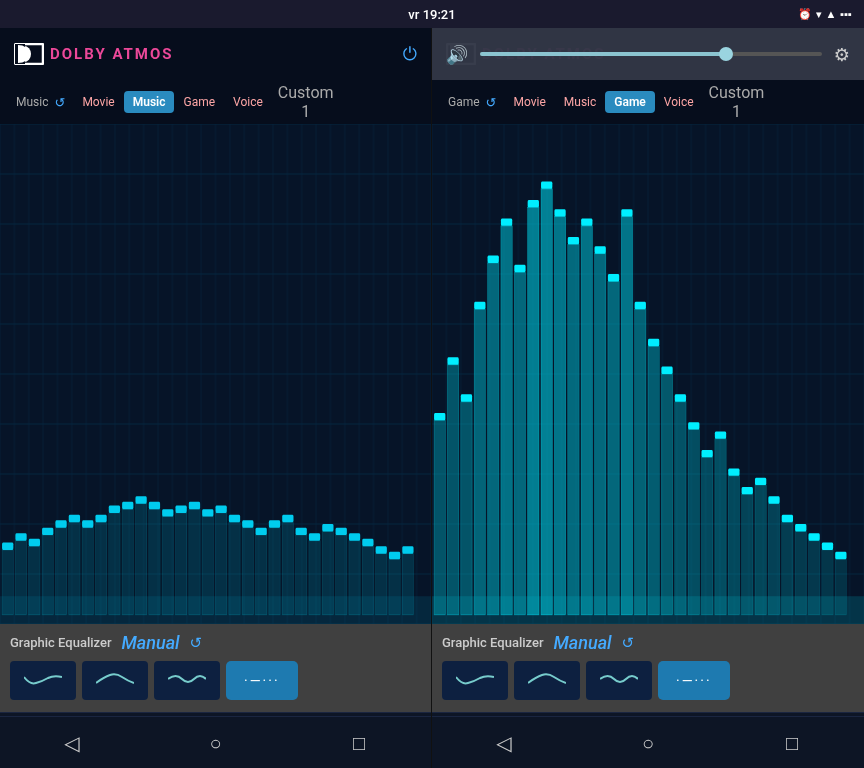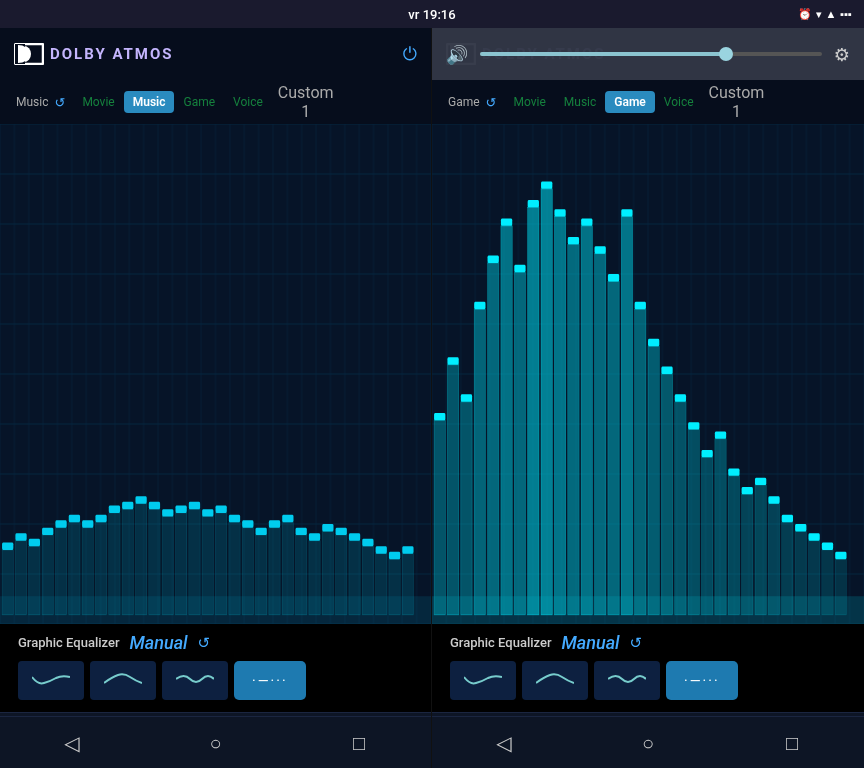--- a/index.html
+++ b/index.html
@@ -109,21 +109,21 @@
       justify-content: space-between;
       padding: 0 14px;
       background: #060d1c;
     }
     .dolby-logo {
       display: flex;
       align-items: center;
       gap: 6px;
     }
     .dolby-logo-text {
-      color: #c4b5fd;
+      color: #ec4899;
       font-size: 15px;
       font-weight: 700;
       letter-spacing: 2px;
     }
     .power-icon {
       color: #4af;
       font-size: 18px;
       cursor: pointer;
     }
 
@@ -141,21 +141,21 @@
       font-size: 12px;
       margin-right: 6px;
       white-space: nowrap;
     }
     .mode-refresh {
       color: #4af;
       font-size: 13px;
       margin-right: 8px;
     }
     .tab-btn {
-      color: #15803d;
+      color: #fca5a5;
       font-size: 12px;
       padding: 4px 9px;
       border-radius: 4px;
       cursor: pointer;
       white-space: nowrap;
     }
     .tab-btn.active {
       background: #2a8bbf;
       color: #fff;
       font-weight: 600;
@@ -172,22 +172,22 @@
     .eq-area {
       flex: 1;
       background: #061428;
       position: relative;
       overflow: hidden;
       min-height: 0;
     }
 
     
     .bottom-controls {
-      background: #000000;
-      padding: 8px 18px 4px;
+      background: #404040;
+      padding: 8px 10px 4px;
     }
     .eq-label-row {
       display: flex;
       align-items: center;
       gap: 10px;
       margin-bottom: 8px;
     }
     .eq-label {
       color: #ccc;
       font-size: 13px;
@@ -316,21 +316,21 @@
     
     .eq-svg {
       width: 100%;
       height: 100%;
     }
   </style>
 </head>
 <body>
 
 <div class="status-bar">
-  <span class="status-bar-time">vr 19:16</span>
+  <span class="status-bar-time">vr 19:21</span>
   <div class="status-icons">
     <span class="status-icon">⏰</span>
     <span class="status-icon">▾</span>
     <span class="status-icon">▲</span>
     <span class="status-icon">▪▪▪</span>
   </div>
 </div>
 
 <div class="volume-bar">
   <span class="vol-icon">🔊</span>

